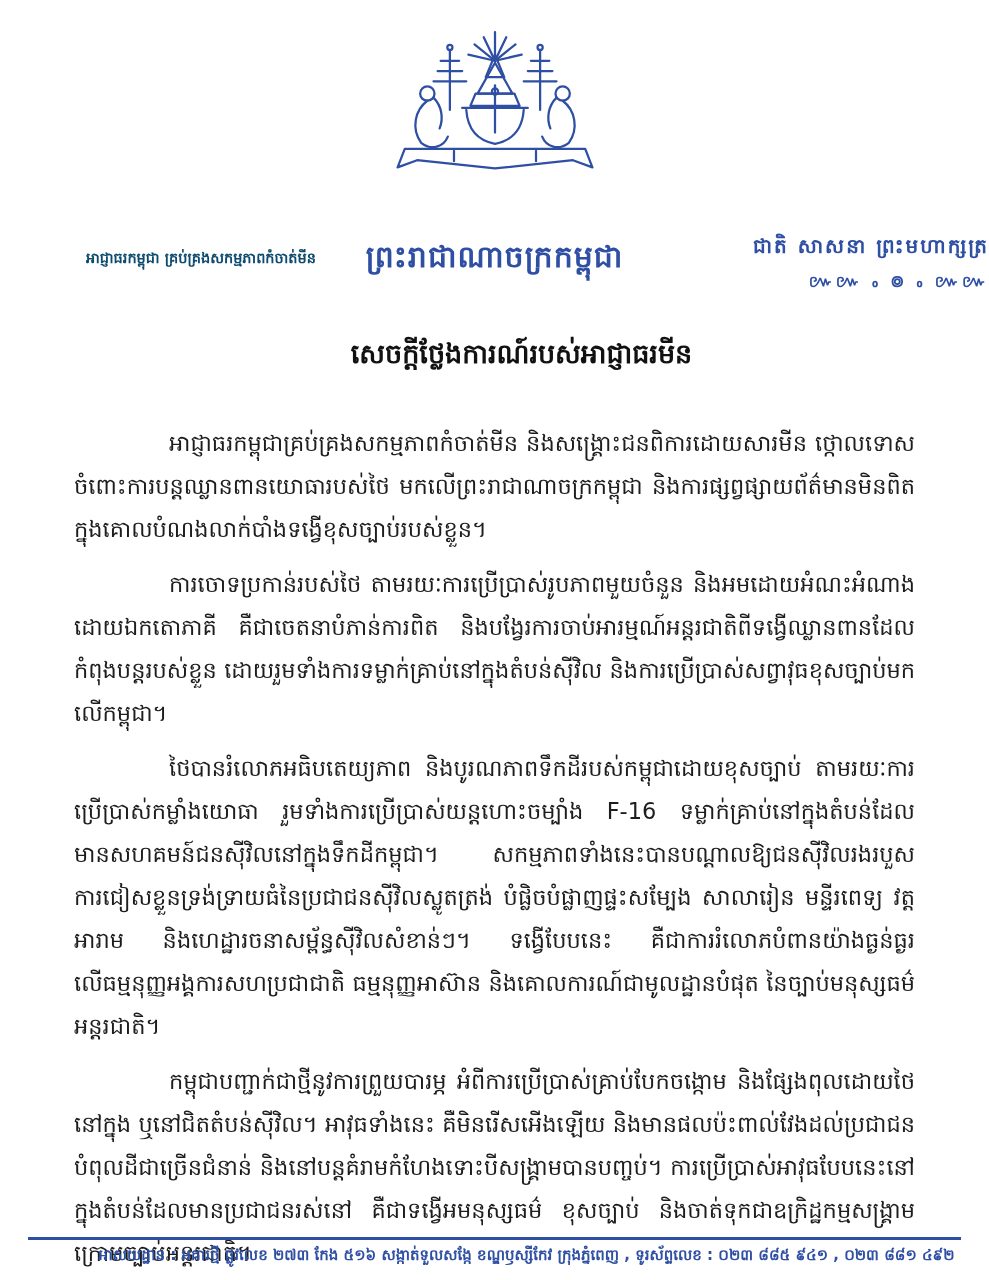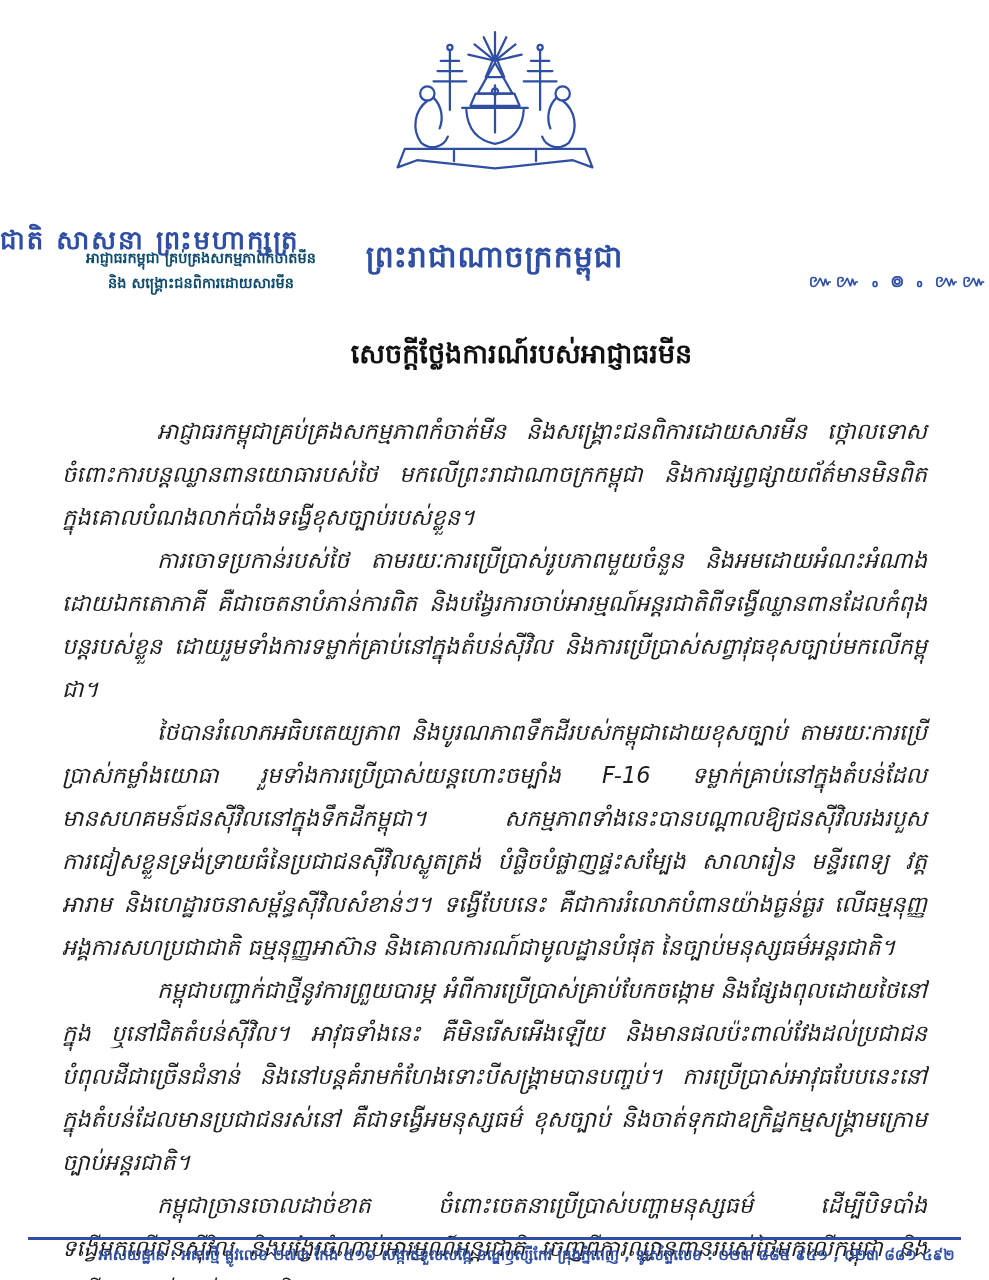--- a/index.html
+++ b/index.html
@@ -20,43 +20,43 @@
     position:absolute;top:246px;left:42px;width:318px;
     text-align:center;color:#0c4a6e;font-weight:bold;
     font-size:14.5px;line-height:25px;
   }
   .kingdom-line{
     position:absolute;top:190px;left:0;width:100%;
     text-align:center;color:#2e4fa3;font-weight:bold;
     font-size:30px;letter-spacing:1px;margin-top:48px;
   }
   .motto-line{
-    position:absolute;top:224px;left:0;width:100%;
-    text-align:left;color:#2e4fa3;font-weight:bold;
-    font-size:26px;letter-spacing:2px;
+    position:absolute;top:233px;left:0;width:100%;
+    text-align:right;color:#2e4fa3;font-weight:bold;
+    font-size:20px;letter-spacing:2px;
   }
   .ornament-line{
     position:absolute;top:269px;left:0;width:100%;
     text-align:right;color:#2e4fa3;font-weight:bold;
     font-size:17px;letter-spacing:3px;
   }
   
   .doc-title{
     position:absolute;top:337px;left:0;width:100%;
     text-align:center;color:#111111;font-weight:bold;
     font-size:27px;
     padding-left:27px;
   }
   
   .doc-body{
     position:absolute;top:410px;left:62px;width:865px;
     color:#1d1d1d;font-size:22.5px;line-height:43px;
     text-align:justify;
   }
-  .doc-body p{margin:0;padding:0;text-indent:95px;font-style:italic;}
+  .doc-body p{margin:12px;padding:0;text-indent:95px;}
   
   .footer-rule{
     position:absolute;top:1237px;left:28px;width:933px;
     border-top:3px solid #2e4fa3;
   }
   .footer-text{
     position:absolute;top:1245px;left:0;width:100%;
     text-align:center;color:#2e4fa3;font-weight:bold;
     font-size:15px;
     margin-left:32px;
@@ -109,21 +109,20 @@
       <path d="M170,66 C162,74 160,86 164,96"></path>
 
       <path d="M22,116 L198,116 L205,134 L186,127 L110,135 L34,127 L15,134 Z"></path>
       <line x1="70" y1="118" x2="70" y2="128"></line>
       <line x1="150" y1="118" x2="150" y2="128"></line>
     </svg>
   </div>
 
   <div class="agency-block">
     <div>អាជ្ញាធរកម្ពុជា គ្រប់គ្រងសកម្មភាពកំចាត់មីន</div>
-    <div>និង សង្គ្រោះជនពិការដោយសារមីន</div>
   </div>
 
   <div class="kingdom-line">ព្រះរាជាណាចក្រកម្ពុជា</div>
   <div class="motto-line">ជាតិ សាសនា ព្រះមហាក្សត្រ</div>
   <div class="ornament-line">៚៚ ៰ ៙ ៰ ៚៚</div>
 
   <div class="doc-title">សេចក្តីថ្លែងការណ៍របស់អាជ្ញាធរមីន</div>
 
   <div class="doc-body">
     <p>អាជ្ញាធរកម្ពុជាគ្រប់គ្រងសកម្មភាពកំចាត់មីន និងសង្គ្រោះជនពិការដោយសារមីន ថ្កោលទោសចំពោះការបន្តឈ្លានពានយោធារបស់ថៃ មកលើព្រះរាជាណាចក្រកម្ពុជា និងការផ្សព្វផ្សាយព័ត៌មានមិនពិត ក្នុងគោលបំណងលាក់បាំងទង្វើខុសច្បាប់របស់ខ្លួន។</p>

